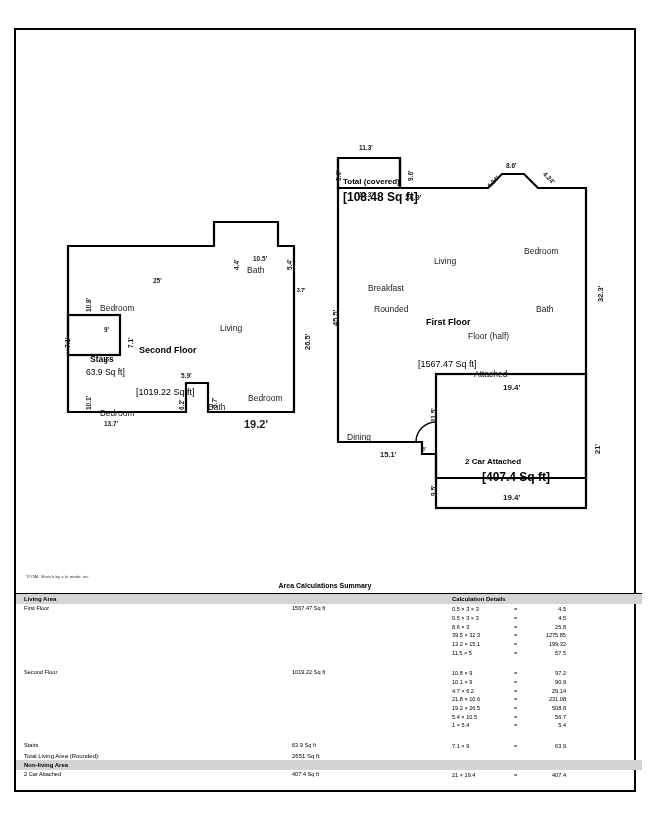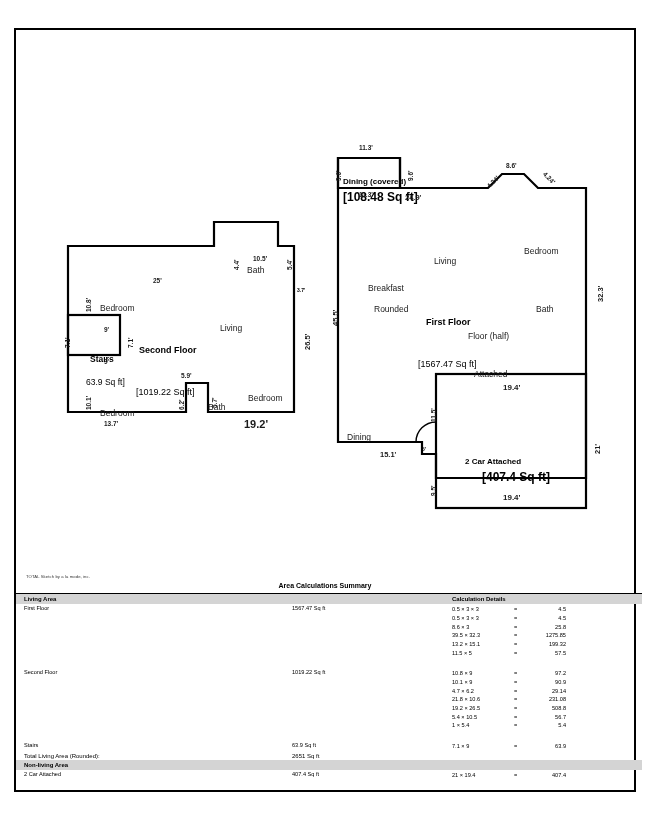--- a/index.html
+++ b/index.html
@@ -177,41 +177,41 @@
     <div class="lbl floor-area" style="left:120px; top:330px;">[1019.22 Sq ft]</div>
 
     <div class="lbl room" style="left:84px; top:274px;">Bedroom</div>
     <div class="lbl room" style="left:204px; top:294px;">Living</div>
     <div class="lbl room" style="left:231px; top:236px;">Bath</div>
     <div class="lbl room" style="left:232px; top:364px;">Bedroom</div>
     <div class="lbl room" style="left:192px; top:373px;">Bath</div>
     <div class="lbl room" style="left:84px; top:379px;">Bedroom</div>
 
     <div class="lbl" style="left:74px; top:325px; font-size:8.5px; font-weight:bold;">Stairs</div>
-    <div class="lbl" style="left:70px; top:348px; font-size:8.5px;">63.9 Sq ft]</div>
+    <div class="lbl" style="left:70px; top:338px; font-size:8.5px;">63.9 Sq ft]</div>
 
     <div class="lbl dim" style="left:137px; top:248px;">25'</div>
     <div class="lbl dim" style="left:237px; top:226px;">10.5'</div>
     <div class="lbl dim-v" style="left:218px; top:240px; transform:rotate(-90deg);">4.4'</div>
     <div class="lbl dim-v" style="left:271px; top:240px; transform:rotate(-90deg);">5.4'</div>
     <div class="lbl" style="left:281px; top:258px; font-size:5px; font-weight:bold;">3.7'</div>
     <div class="lbl dim-v" style="left:288px; top:320px; transform:rotate(-90deg); font-size:7.5px;">26.5'</div>
     <div class="lbl dim-v" style="left:70px; top:282px; transform:rotate(-90deg);">10.8'</div>
     <div class="lbl dim" style="left:88px; top:297px;">9'</div>
     <div class="lbl dim-v" style="left:49px; top:318px; transform:rotate(-90deg);">7.1'</div>
     <div class="lbl dim-v" style="left:112px; top:318px; transform:rotate(-90deg);">7.1'</div>
     <div class="lbl dim" style="left:88px; top:329px;">9'</div>
     <div class="lbl dim-v" style="left:70px; top:380px; transform:rotate(-90deg);">10.1'</div>
     <div class="lbl dim" style="left:88px; top:391px;">13.7'</div>
     <div class="lbl dim-v" style="left:163px; top:380px; transform:rotate(-90deg);">6.2'</div>
     <div class="lbl dim" style="left:165px; top:343px;">5.9'</div>
     <div class="lbl dim-v" style="left:196px; top:378px; transform:rotate(-90deg);">5.7'</div>
     <div class="lbl dim" style="left:228px; top:389px; font-size:11px;">19.2'</div>
 
-    <div class="lbl area-title" style="left:327px; top:148px;">Dining (covered)</div>
+    <div class="lbl area-title" style="left:327px; top:148px;">Total (covered)</div>
     <div class="lbl area-sub" style="left:327px; top:161px;">[108.48 Sq ft]</div>
 
     <div class="lbl floor-title" style="left:410px; top:288px;">First Floor</div>
     <div class="lbl floor-area" style="left:402px; top:302px;">[1567.47 Sq ft]</div>
     <div class="lbl room" style="left:452px; top:302px;">Floor (half)</div>
 
     <div class="lbl room" style="left:352px; top:213px;margin-top:41px;">Breakfast</div>
     <div class="lbl room" style="left:418px; top:227px;">Living</div>
     <div class="lbl room" style="left:508px; top:217px;">Bedroom</div>
     <div class="lbl room" style="left:358px; top:275px;">Rounded</div>

